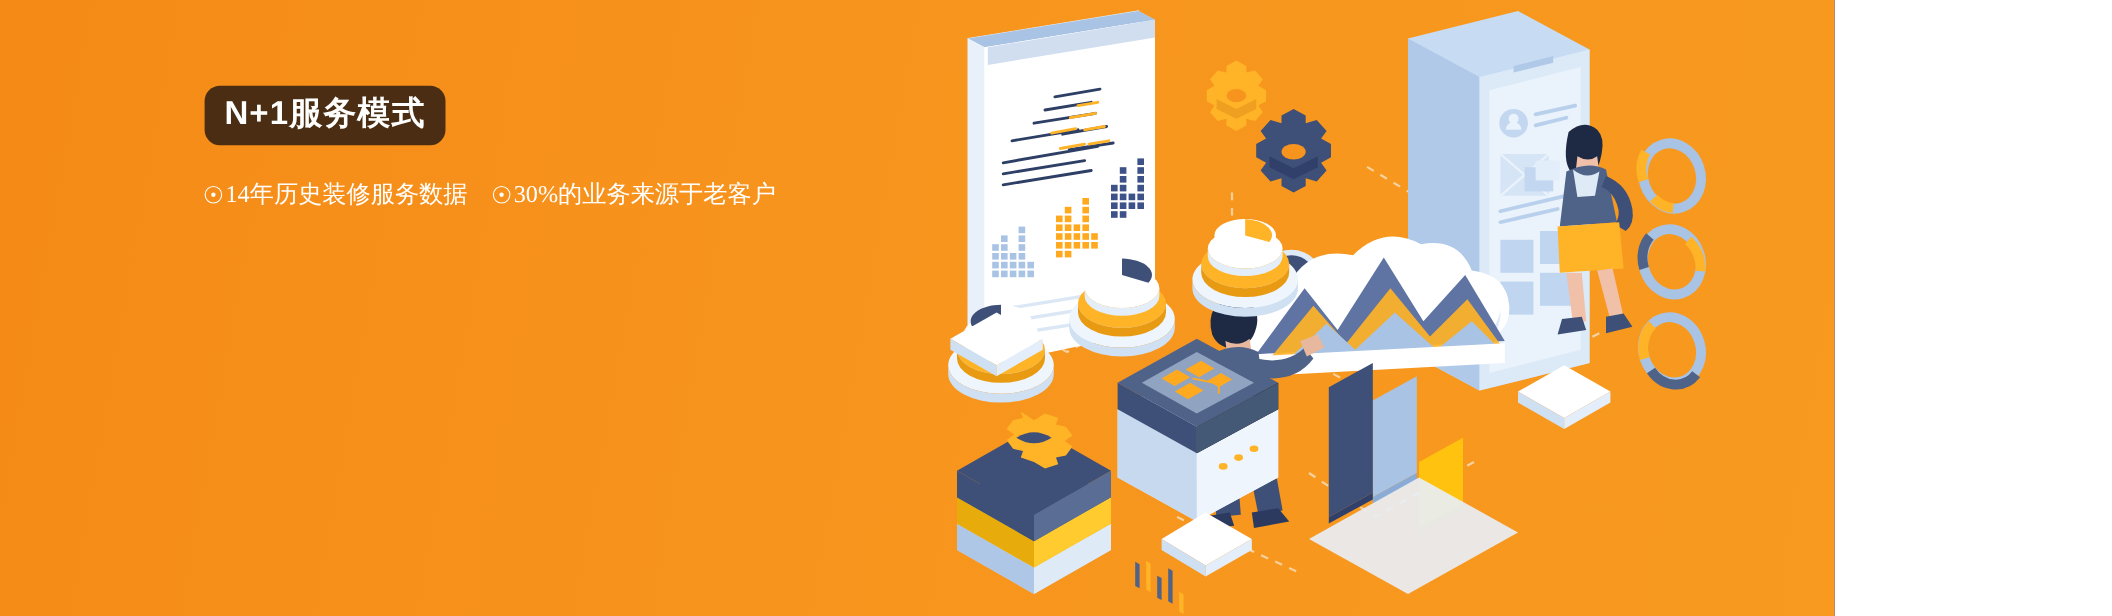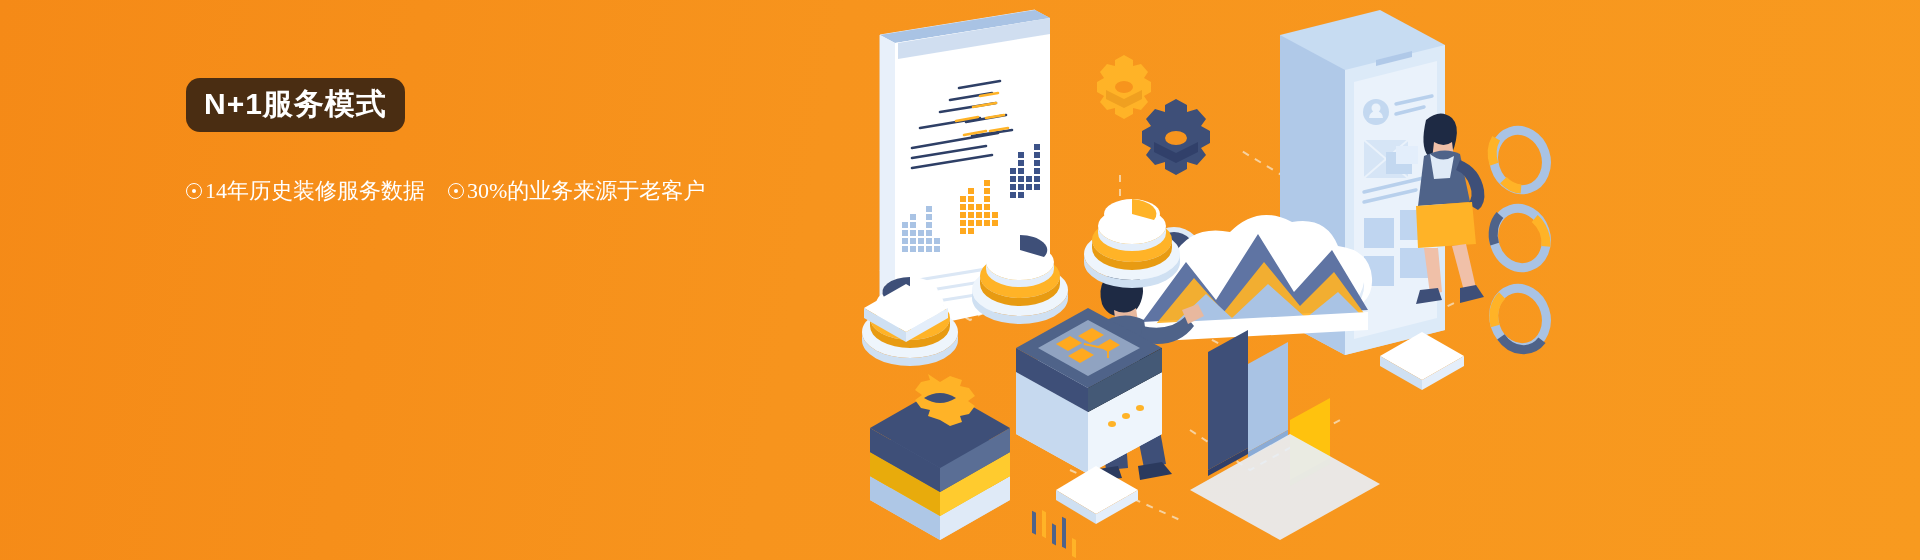--- a/index.html
+++ b/index.html
@@ -7,21 +7,21 @@
     padding: 0;
     background: #ffffff;
   }
   body {
     font-family: "Liberation Sans", "DejaVu Sans", sans-serif;
   }
 
   
   .banner {
     position: relative;
-    width: 1920px;
+    width: 1668px;
     height: 560px;
     overflow: hidden;
     background: #1d4ed8;
   }
   .banner-bg {
     position: absolute;
     inset: 0;
     background: linear-gradient(100deg, #f58a17 0%, #f7941d 42%, #f89a1f 100%);
   }
 
@@ -54,21 +54,21 @@
     font-family: "Liberation Sans", sans-serif;
     font-weight: 700;
     font-size: 70px;
     line-height: 1.02;
     letter-spacing: 2px;
     white-space: nowrap;
     text-shadow: 2px 3px 0 rgba(150, 78, 8, 0.18);
   }
 
   .bullets {
-    margin-top: 40px;
+    margin-top: 26px;
     display: grid;
     grid-template-columns: 262px auto;
     grid-auto-rows: 37px;
     align-items: center;
     column-gap: 0px;
   }
   .bullet {
     color: #ffffff;
     font-family: "Liberation Serif", "DejaVu Serif", serif;
     font-size: 22px;

